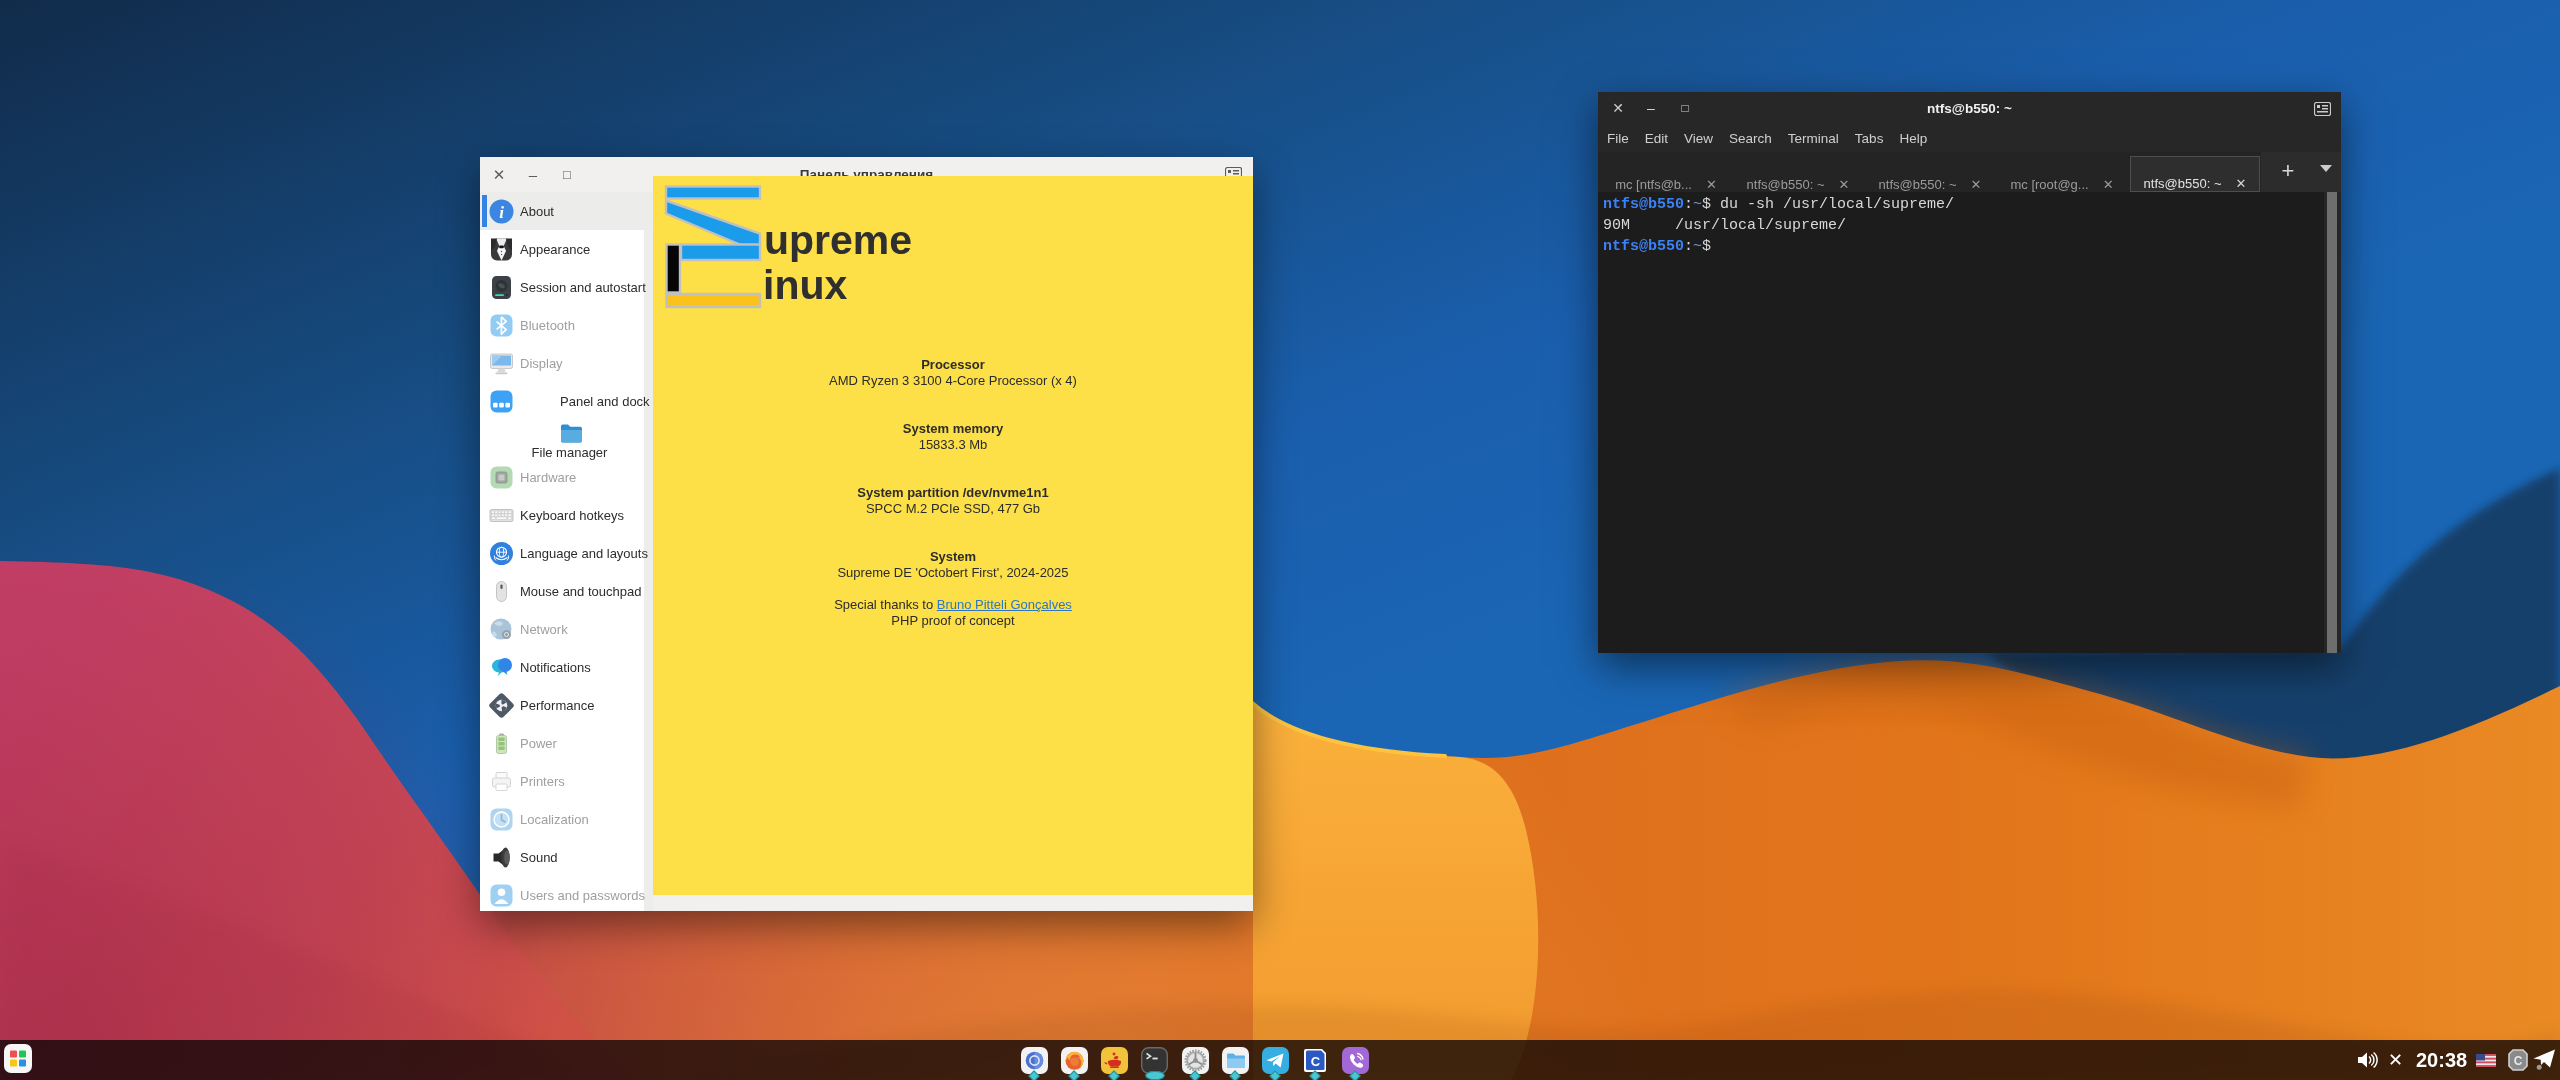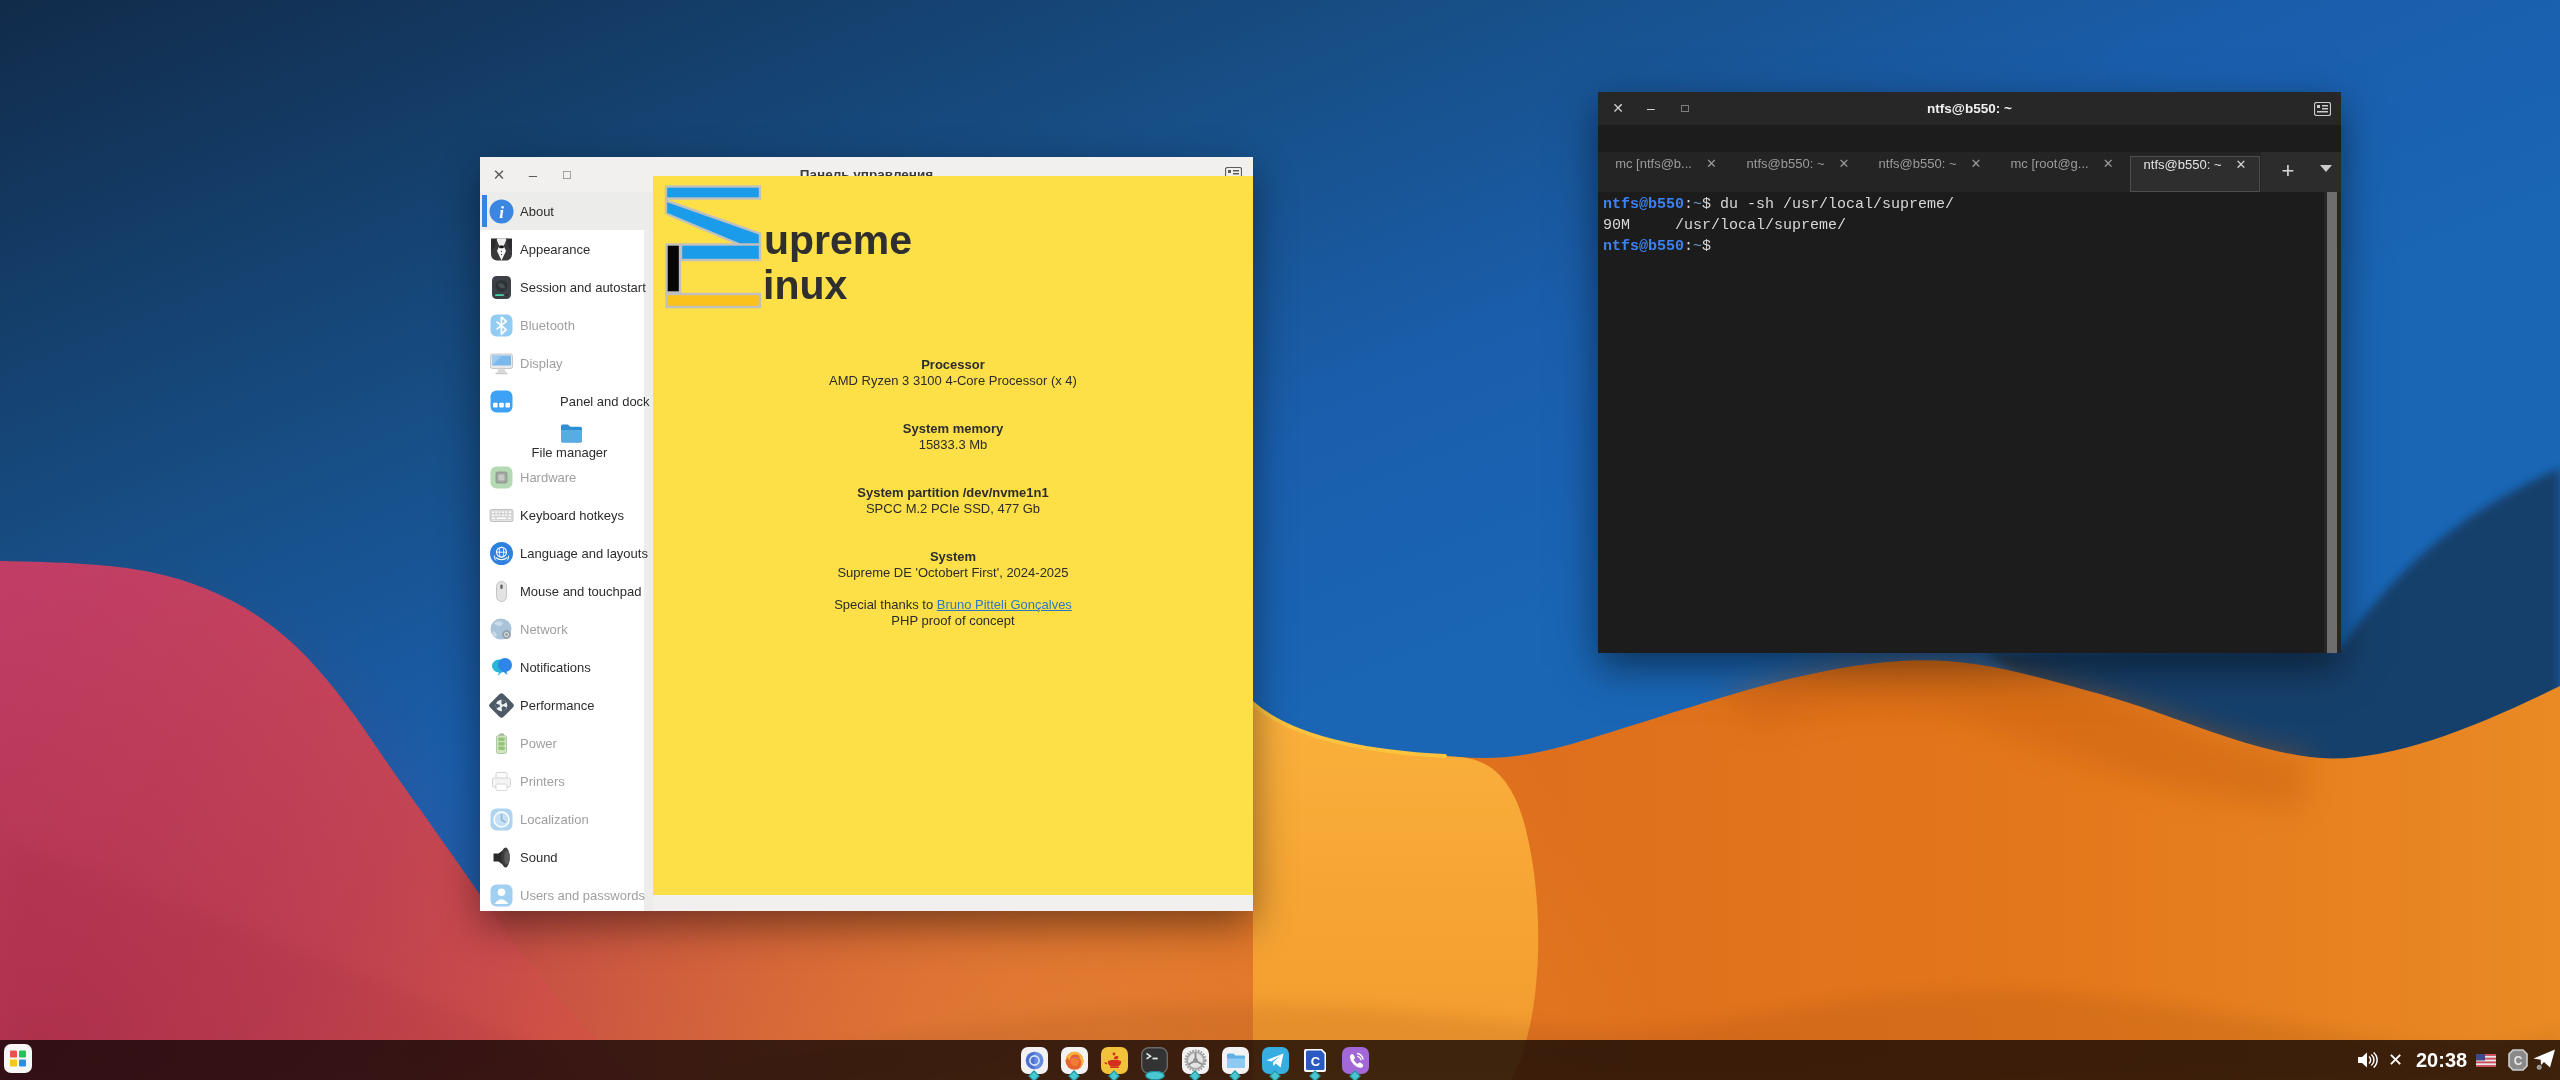--- a/index.html
+++ b/index.html
@@ -24,21 +24,21 @@
 .cline b{font-weight:bold;}
 .cline a{color:#2d77c2;text-decoration:underline;}
 
 #win2{position:absolute;left:1598px;top:92px;width:743px;height:561px;background:#1c1c1c;box-shadow:0 14px 38px rgba(0,0,0,.5);overflow:hidden;}
 #w2tb{position:absolute;left:0;top:0;width:743px;height:33px;background:#272727;}
 #w2tb .ttl{position:absolute;left:0;top:0;width:100%;height:33px;line-height:33px;text-align:center;font-weight:bold;font-size:13.5px;color:#f0f0f0;}
 .wbtn2{position:absolute;top:0;height:33px;width:20px;color:#d0d0d0;font-size:14px;line-height:33px;text-align:center;}
 #w2menu{position:absolute;left:0;top:33px;width:743px;height:27px;background:#272727;display:flex;align-items:center;padding-left:9px;box-sizing:border-box;}
 #w2menu span{font-size:13.5px;color:#cfcfcf;margin-right:16px;}
 #w2tabs{position:absolute;left:0;top:60px;width:743px;height:40px;background:#242424;}
-.tab{position:absolute;top:4px;height:36px;display:flex;align-items:flex-start;justify-content:center;font-size:13px;color:#9b9b9b;}
+.tab{position:absolute;top:4px;height:36px;display:flex;align-items:flex-end;justify-content:center;font-size:13px;color:#9b9b9b;}
 .tab .x{margin-left:14px;font-size:13px;color:#9b9b9b;}
 .tab.act{background:#2e2e2e;border:1px solid #4e4e4e;box-sizing:border-box;color:#e3e3e3;}
 .tab.act .x{color:#d5d5d5;}
 #w2term{position:absolute;left:0;top:100px;width:726px;height:461px;background:#1c1c1c;font-family:"Liberation Mono",monospace;font-size:15px;line-height:21px;color:#d8d8d8;padding:2px 0 0 5px;box-sizing:border-box;white-space:pre;}
 #w2term .g{color:#3b82f6;font-weight:bold;}
 #w2term .b{color:#6f9dc9;}
 #w2scroll{position:absolute;right:0px;top:100px;width:17px;height:461px;background:#262626;}
 #w2scroll .thumb{position:absolute;left:3px;top:0;width:10px;height:461px;background:#6e6e6e;}
 
 #bar{position:absolute;left:0;top:1040px;width:2560px;height:40px;background:rgba(16,6,5,0.78);}
@@ -340,20 +340,29 @@
     <div class="wbtn2" style="left:77px;font-size:12px;">□</div>
     <div class="ttl">ntfs@b550: ~</div>
     <svg class="abs" style="left:716px;top:10px;" width="17" height="14" viewBox="0 0 17 14">
         <rect x="0.5" y="0.5" width="16" height="13" rx="2" fill="none" stroke="#cccccc" stroke-width="1.2"></rect>
         <rect x="3" y="3" width="3" height="3" fill="#cccccc"></rect>
         <rect x="8" y="3" width="6" height="1.5" fill="#cccccc"></rect>
         <rect x="8" y="6" width="6" height="1.5" fill="#cccccc"></rect>
         <rect x="3" y="9" width="11" height="1.5" fill="#cccccc"></rect>
       </svg>
   </div>
+  <div id="w2menu">
+      <span>File</span>
+      <span>Edit</span>
+      <span>View</span>
+      <span>Search</span>
+      <span>Terminal</span>
+      <span>Tabs</span>
+      <span>Help</span>
+    </div>
   <div id="w2tabs">
     <div style="position:absolute;left:663px;top:0;width:80px;height:40px;background:#2c2c2c;"></div>
     <div class="tab" style="left:3px;width:130px;">
         <span>mc [ntfs@b...</span>
         <span class="x">✕</span>
       </div>
     <div class="tab" style="left:135px;width:130px;">
         <span>ntfs@b550: ~</span>
         <span class="x">✕</span>
       </div>

